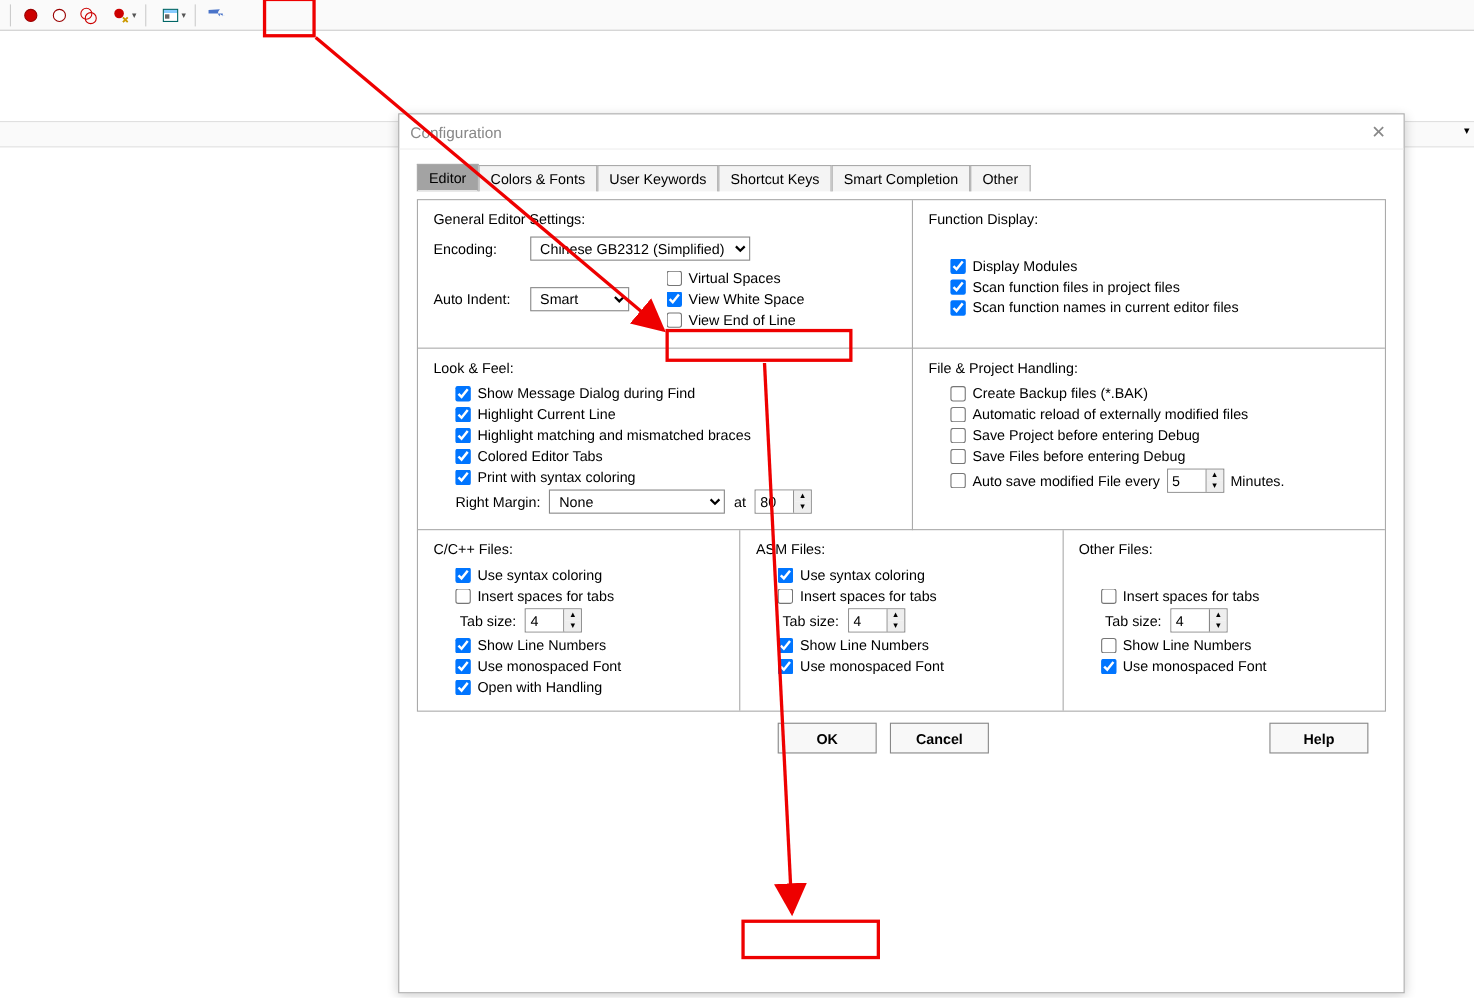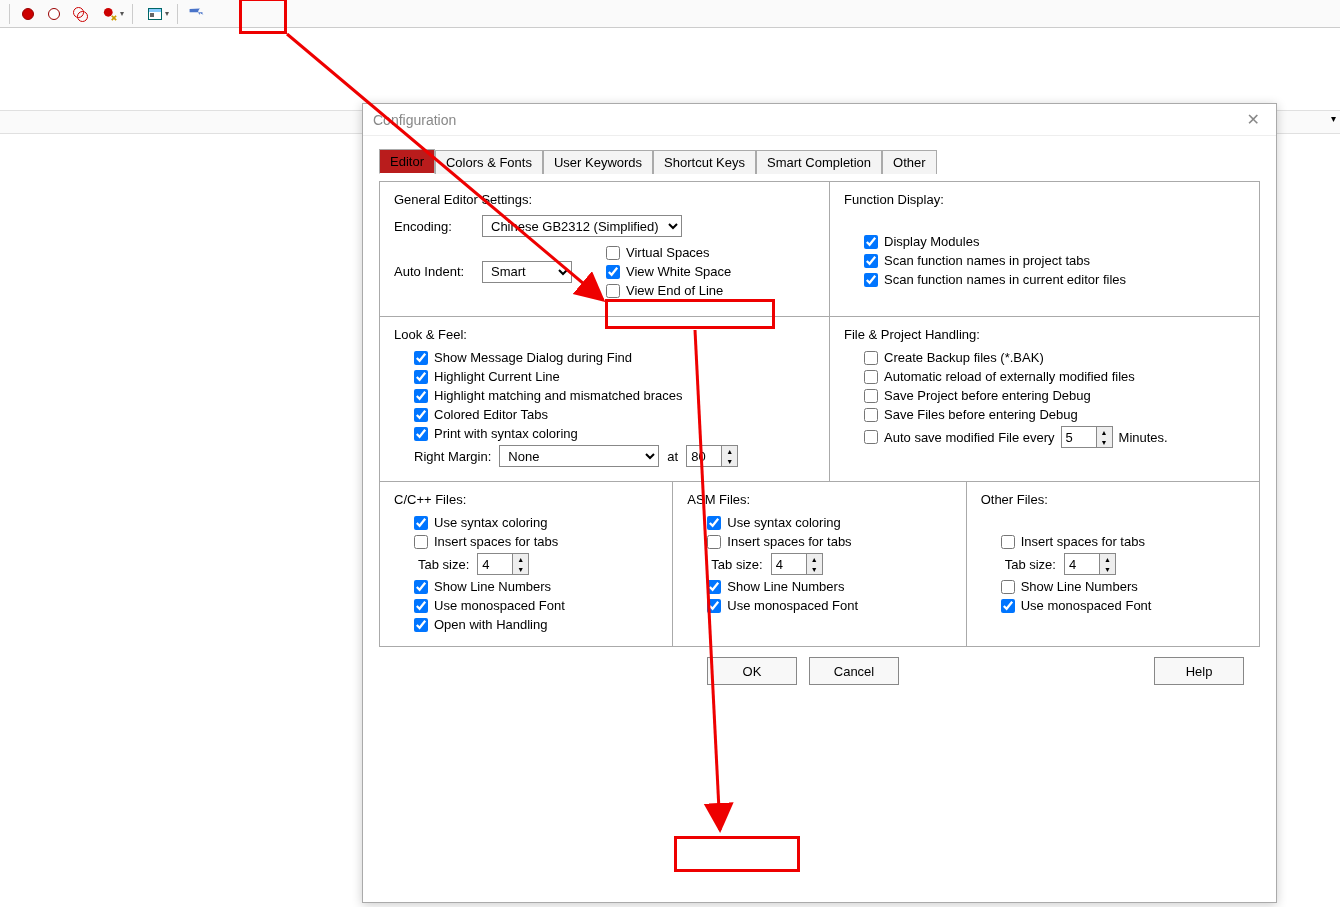--- a/index.html
+++ b/index.html
@@ -108,21 +108,21 @@
   padding: 4px 10px;
   border: 1px solid #aaa;
   border-bottom: none;
   background: #f4f4f4;
   cursor: pointer;
   font-size: 13px;
   position: relative;
   top: 1px;
 }
 .tab.active {
-  background: #b91c1c;
+  background: #a3a3a3;
   border-bottom: 1px solid #fff;
 }
 .tabpanel {
   border: 1px solid #aaa;
   padding: 0;
 }
 .row2 { display: flex; }
 .cell {
   padding: 10px 14px;
   border-right: 1px solid #aaa;
@@ -171,20 +171,21 @@
   justify-content: center;
   font-size: 7px;
   background: #eee;
   cursor: pointer;
 }
 .btnrow {
   display: flex;
   gap: 12px;
   padding: 10px 16px;
   align-items: center;
+  font-weight: bold;
 }
 .winbtn {
   min-width: 90px;
   height: 28px;
   border: 1px solid #888;
   background: #f8f8f8;
   font: inherit;
   cursor: pointer;
 }
 .redbox {
@@ -280,21 +281,21 @@
         </div>
         <div class="cell">
           <div class="sect">Function Display:</div>
           <br>
           <label class="ck">
               <input type="checkbox" checked="" style="">
               <span>Display Modules</span>
             </label>
           <label class="ck">
               <input type="checkbox" checked="" style="">
-              <span>Scan function names in project tabs</span>
+              <span>Scan function files in project files</span>
             </label>
           <label class="ck">
               <input type="checkbox" checked="" style="">
               <span>Scan function names in current editor files</span>
             </label>
         </div>
       </div>
 
       <div class="row2">
         <div class="cell" style="flex:1.05">

